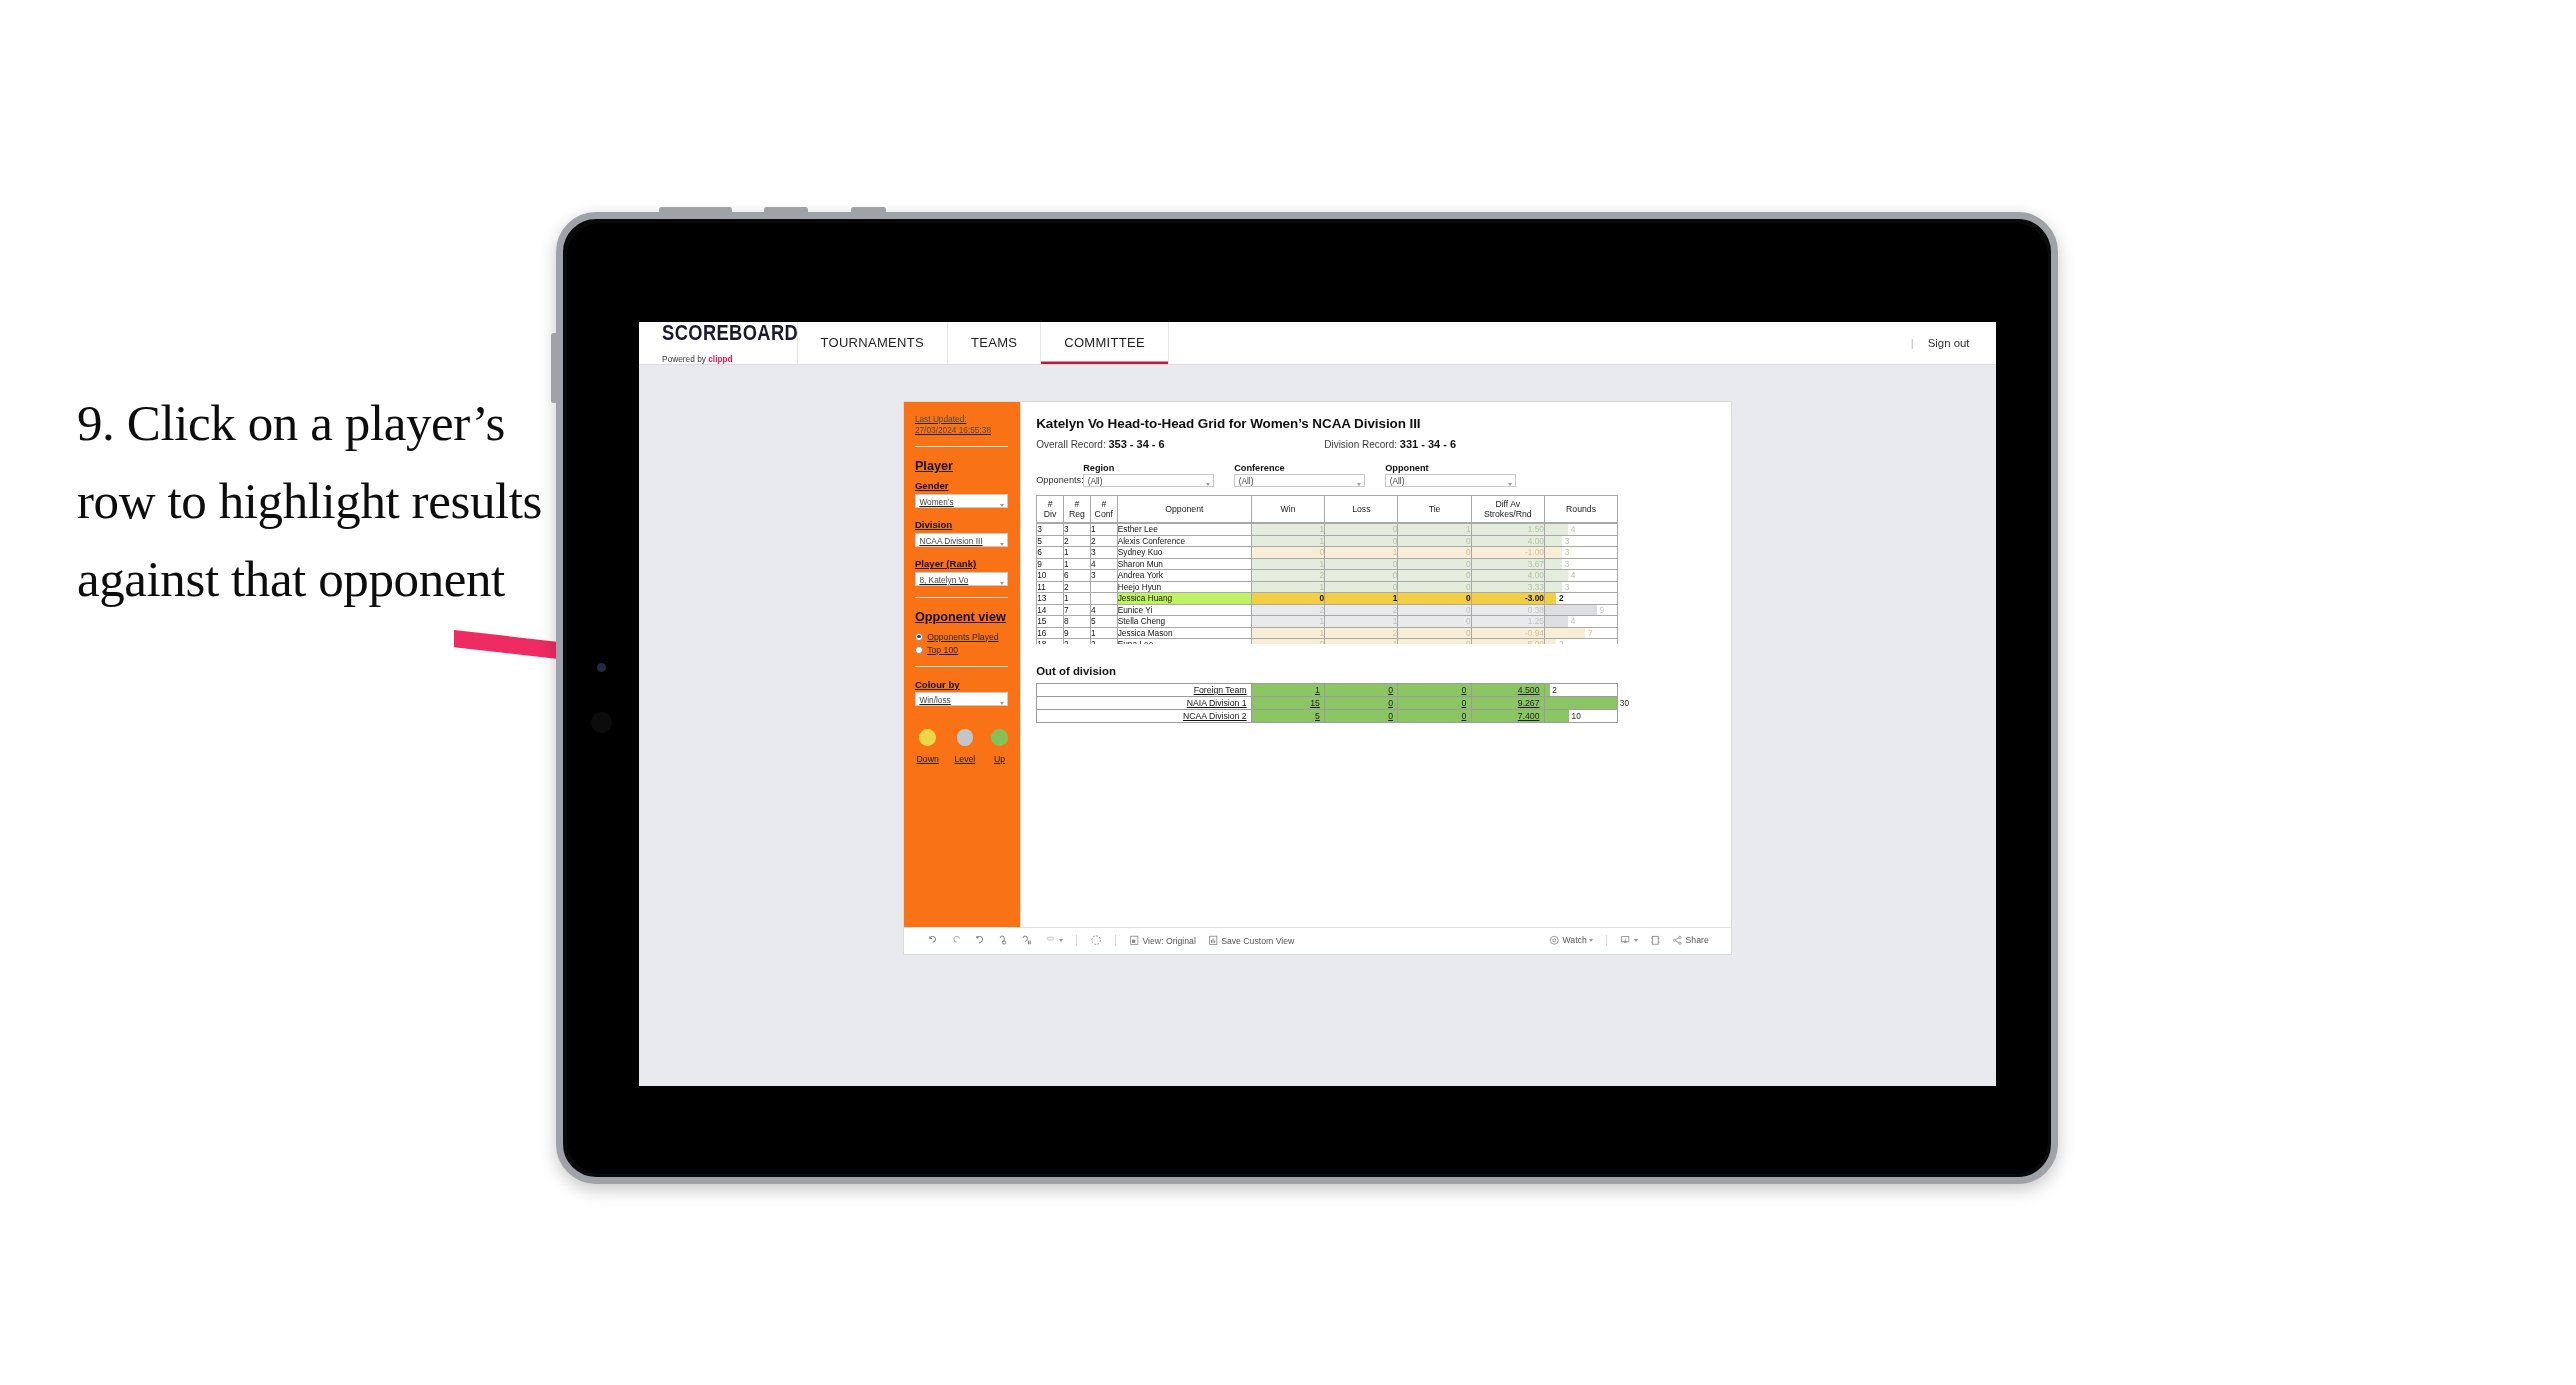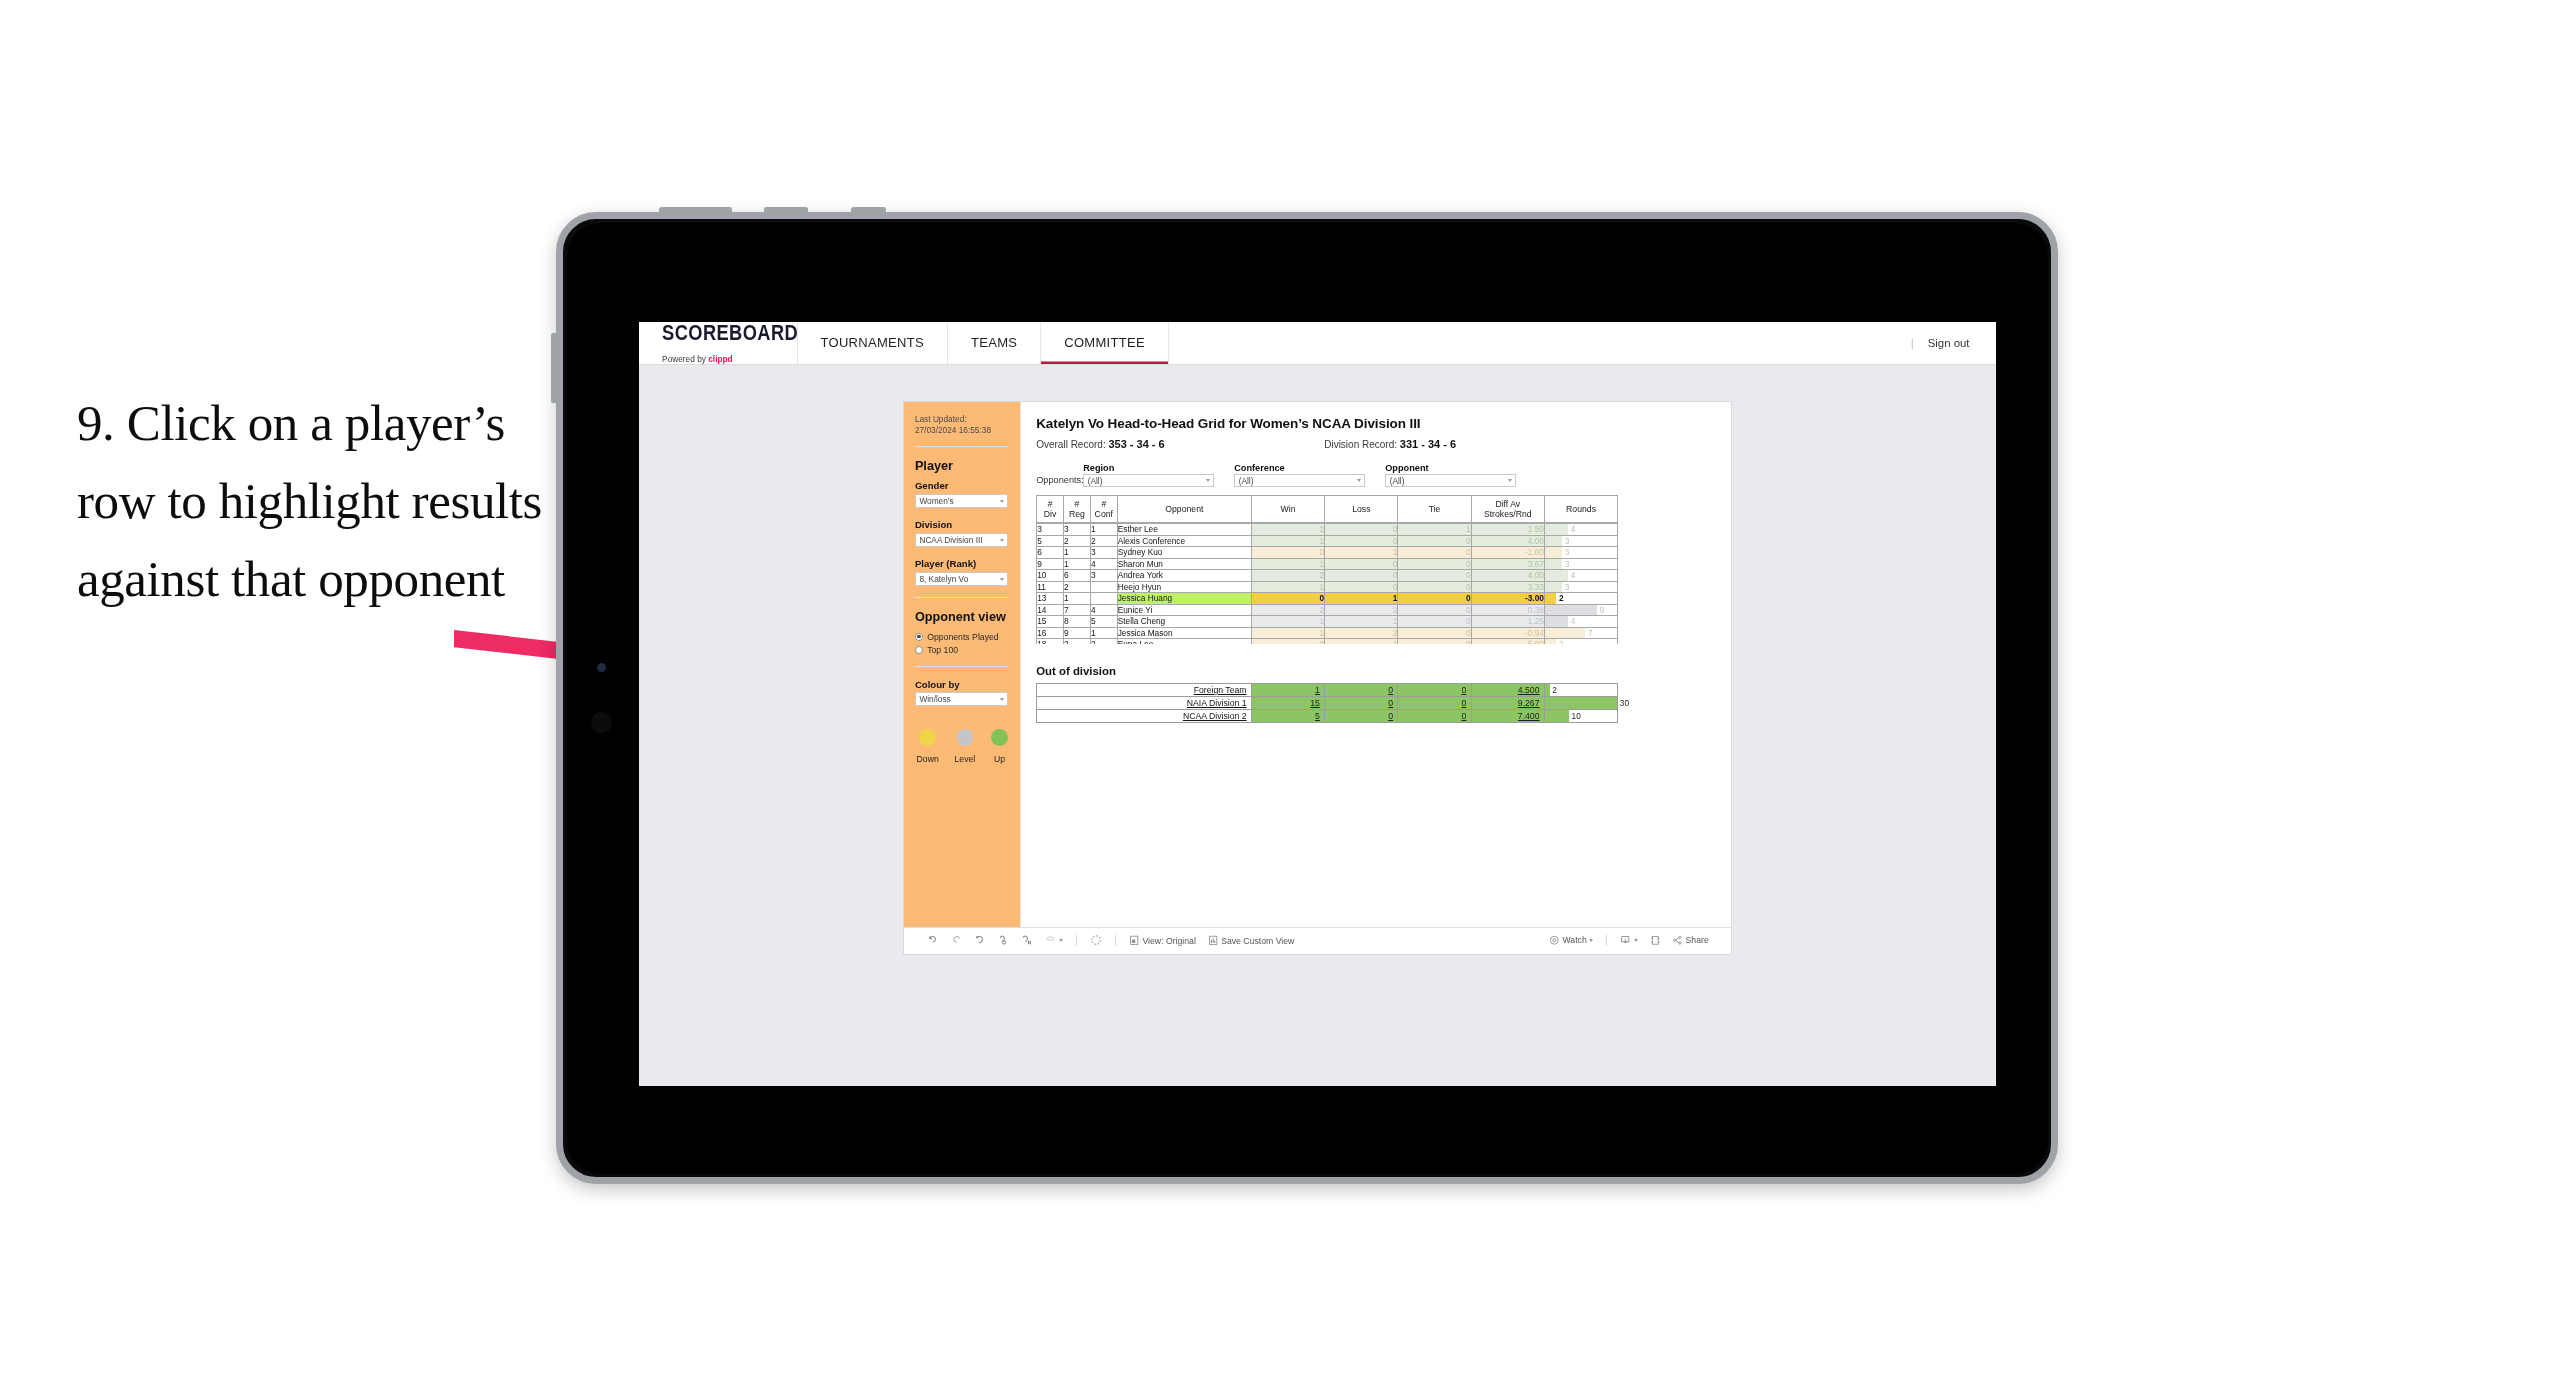--- a/index.html
+++ b/index.html
@@ -167,23 +167,24 @@
     display: flex;
     flex-direction: column;
   }
   #viz-body { flex: 1; display: flex; overflow: hidden; }
 
   
   #sidebar {
     width: 117px;
     padding: 12.2px 11.4px 0 11.4px;
     border-right: 0.9px solid #e2e2e2;
-    background: #fdba74;
+    background: #f97316;
     font-size: 8.7px;
     color: #222;
+    text-decoration: underline;
   }
   #last-updated {
     font-size: 8.3px;
     color: #4a4a4a;
     line-height: 1.38;
     padding-bottom: 9.6px;
     border-bottom: 0.9px solid #e0e0e0;
   }
   .side-h {
     font-size: 12.7px;
@@ -195,21 +196,21 @@
     font-size: 9.6px;
     font-weight: 700;
     color: #111;
     margin-bottom: 2.6px;
   }
   .dropdown {
     height: 14px;
     border: 0.9px solid #c9c9c9;
     background: #fff;
     display: flex;
-    align-items: center;
+    align-items: flex-end;
     justify-content: space-between;
     padding: 0 3.5px;
     font-size: 8.3px;
     color: #444;
     margin-bottom: 11.4px;
     cursor: pointer;
   }
   .caret {
     width: 0; height: 0;
     border-left: 2.8px solid transparent;

